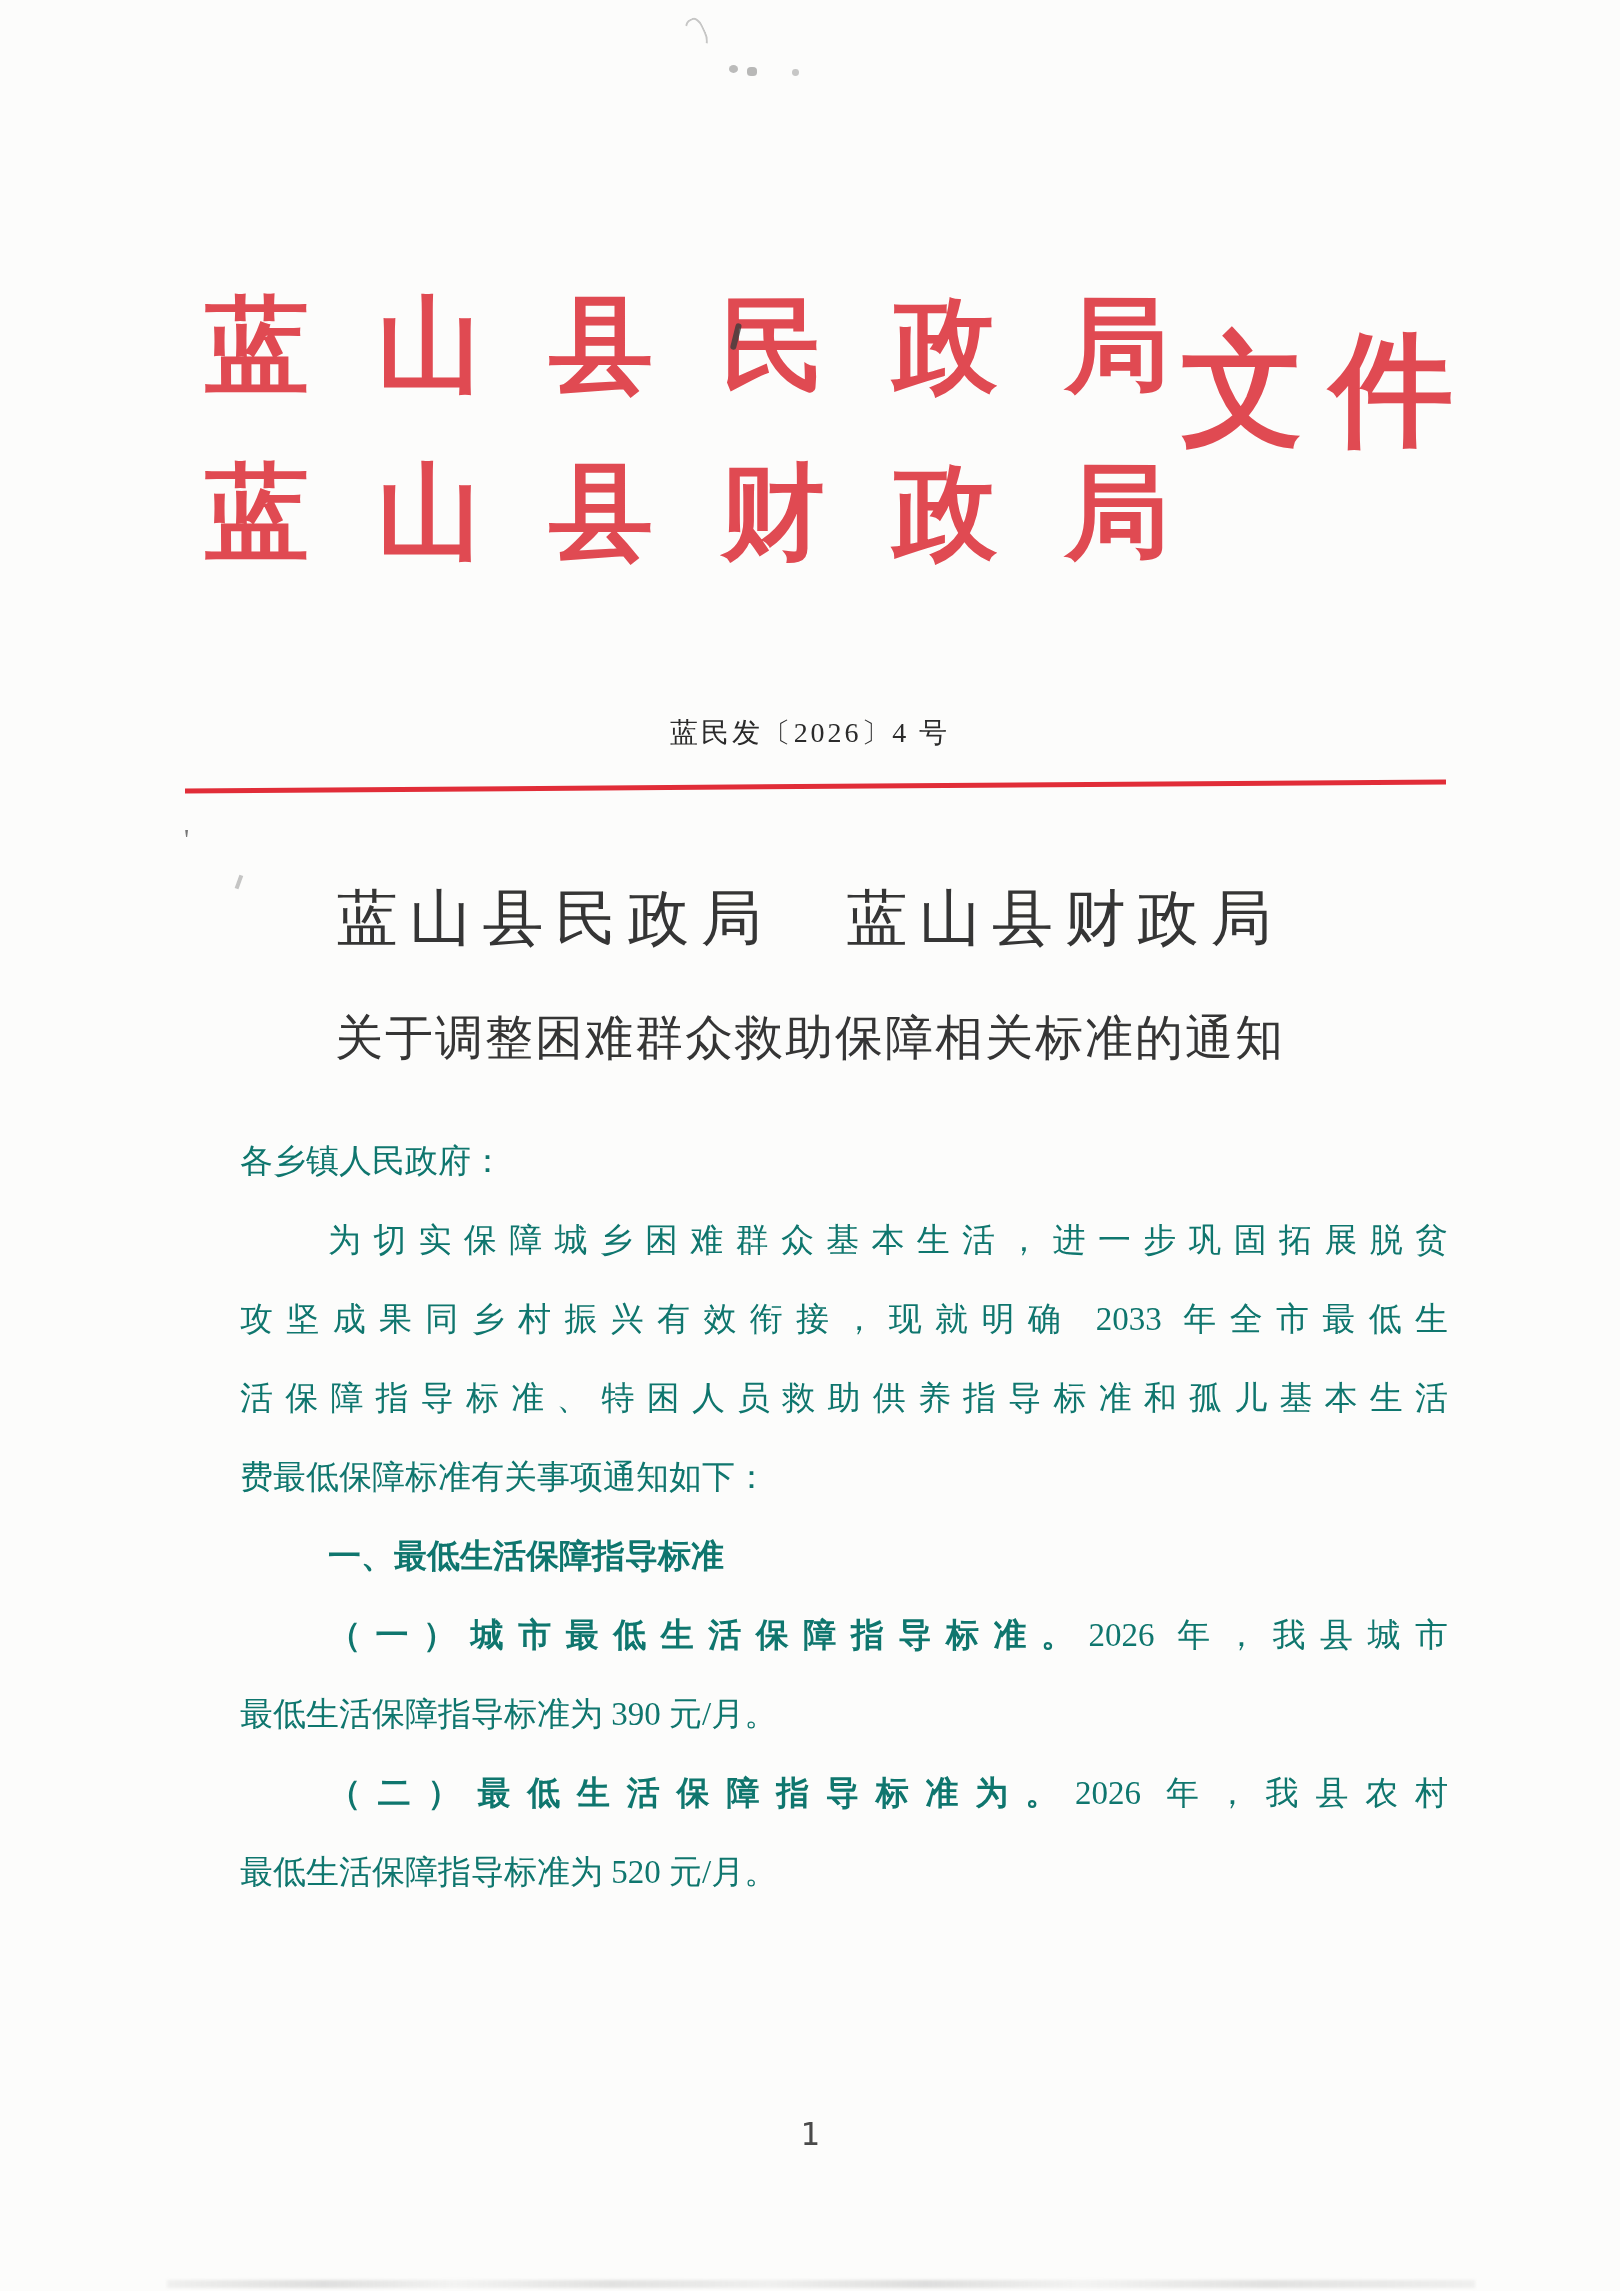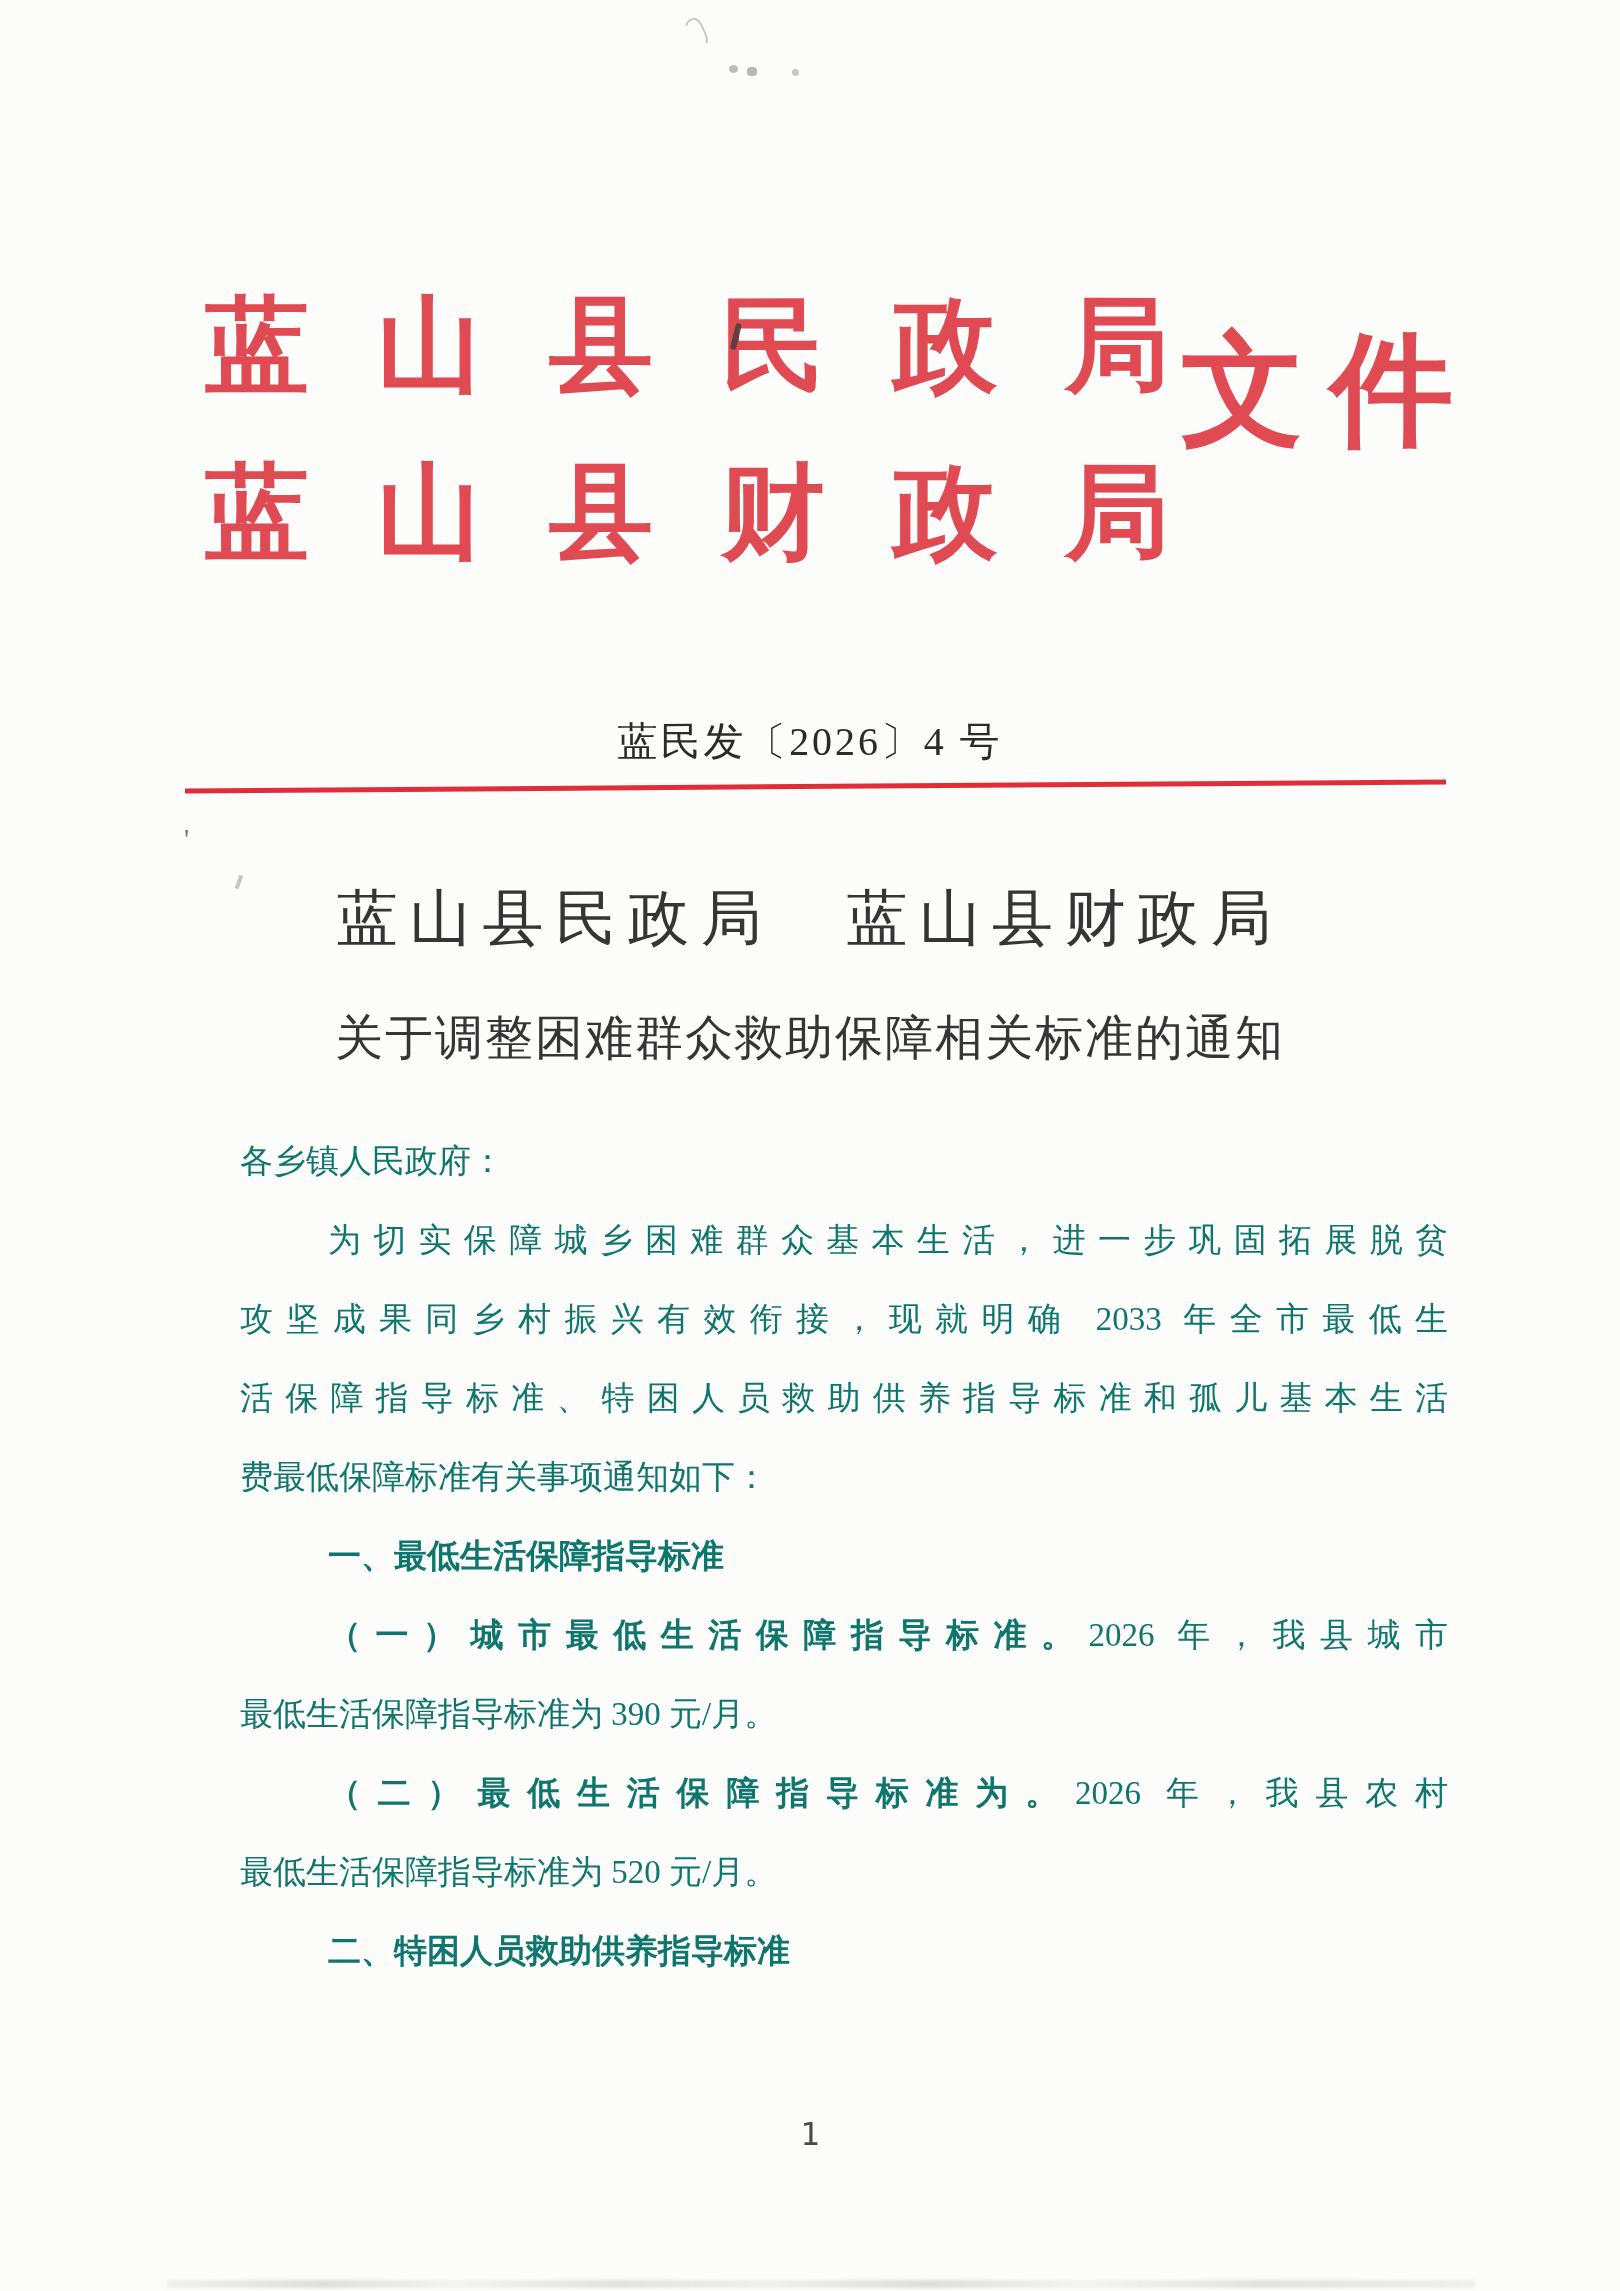--- a/index.html
+++ b/index.html
@@ -23,21 +23,21 @@
   .hdr2{top:461px;}
   .hdr-suffix{
     position:absolute;left:1181px;top:329px;width:272px;
     display:flex;justify-content:space-between;
     font-size:123px;line-height:1;font-weight:700;
     color:#e04a52;
   }
   .doc-number{
     position:absolute;left:0;top:714px;width:100%;
     text-align:center;
-    font-size:40px;letter-spacing:2.9px;color:#2b2b2b;
+    font-size:28px;letter-spacing:2.9px;color:#2b2b2b;
   }
   .red-rule{
     position:absolute;left:185px;top:784px;width:1261px;height:4.9px;
     background:#e12d38;
     transform:rotate(-0.4deg);
   }
   
   .title{
     position:absolute;left:0;width:100%;
     text-align:center;font-weight:400;color:#353535;
@@ -122,21 +122,20 @@
     <div class="body-line"><span class="lead"></span><span>各乡镇人民政府：</span></div>
     <div class="body-line indent jfull"><span class="lead"></span><span>为切实保障城乡困难群众基本生活，进一步巩固拓展脱贫</span></div>
     <div class="body-line jfull"><span class="lead"></span><span>攻坚成果同乡村振兴有效衔接，现就明确 2033 年全市最低生</span></div>
     <div class="body-line jfull"><span class="lead"></span><span>活保障指导标准、特困人员救助供养指导标准和孤儿基本生活</span></div>
     <div class="body-line"><span class="lead"></span><span>费最低保障标准有关事项通知如下：</span></div>
     <div class="body-line indent"><span class="lead">一、最低生活保障指导标准</span><span></span></div>
     <div class="body-line indent jfull"><span class="lead">（一）城市最低生活保障指导标准。</span><span>2026 年，我县城市</span></div>
     <div class="body-line"><span class="lead"></span><span>最低生活保障指导标准为 390 元/月。</span></div>
     <div class="body-line indent jfull"><span class="lead">（二）最低生活保障指导标准为。</span><span>2026 年，我县农村</span></div>
     <div class="body-line"><span class="lead"></span><span>最低生活保障指导标准为 520 元/月。</span></div>
-    <div class="body-line indent"><span class="lead">二、特困人员救助供养指导标准</span><span></span></div>
   </div>
 
   <div class="pageno">1</div>
 
   <div class="artifact squiggle"></div>
   <div class="artifact dot1"></div>
   <div class="artifact dot2"></div>
   <div class="artifact dot3"></div>
   <div class="artifact slash"></div>
   <div class="artifact tick1">'</div>

